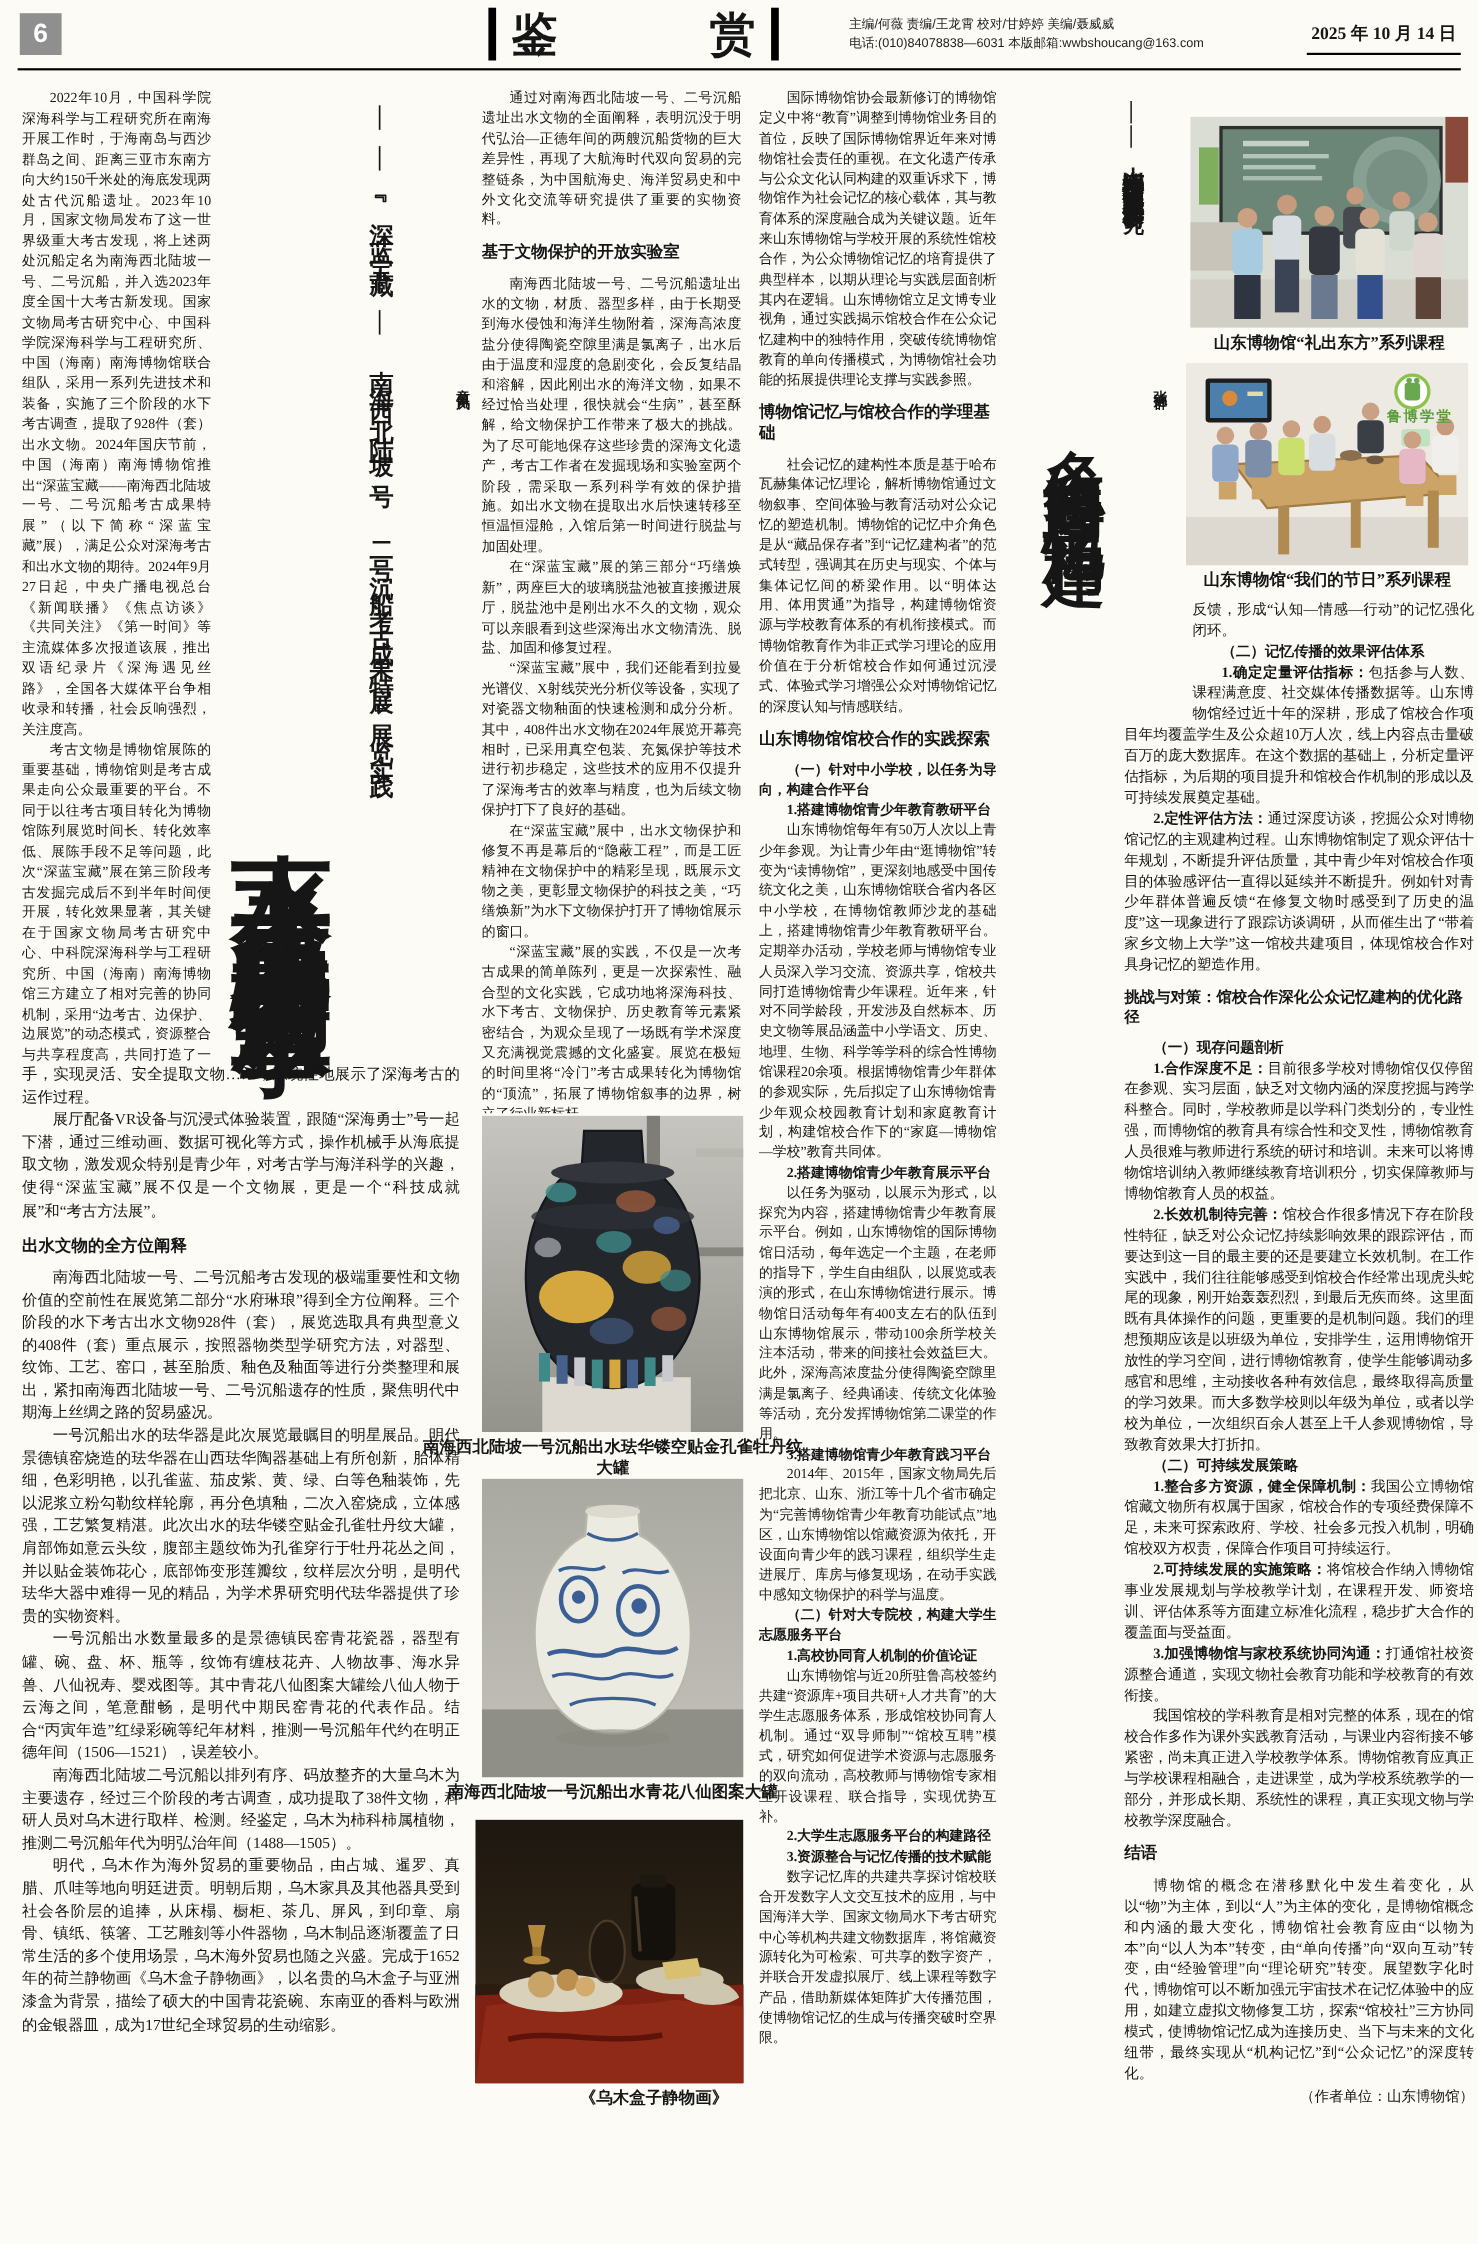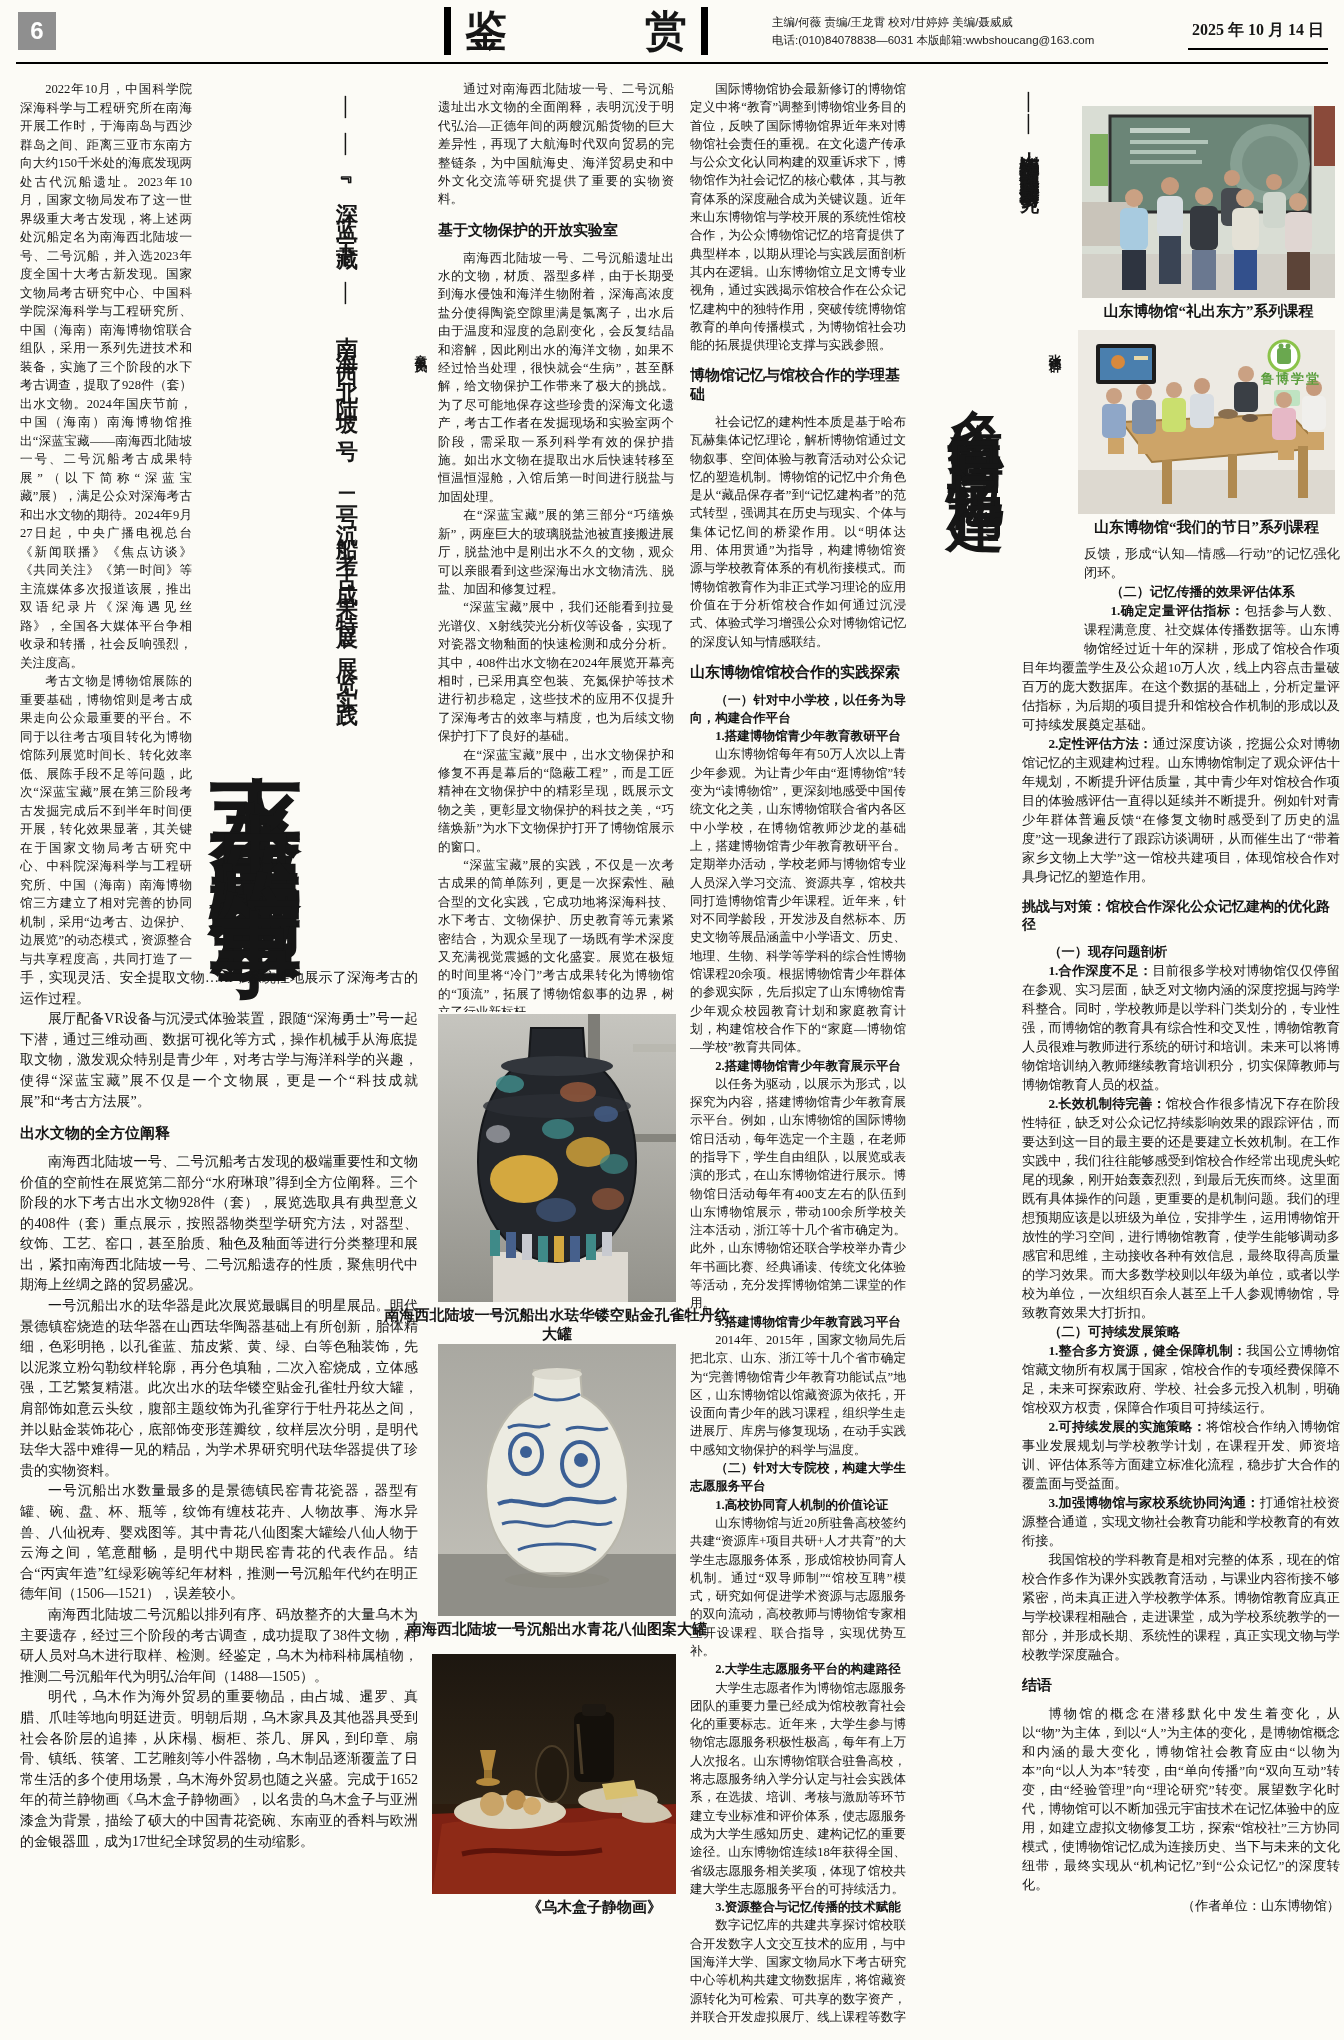--- a/index.html
+++ b/index.html
@@ -196,28 +196,27 @@
 
   <div class="col" style="left:690px;top:80px;width:216px;height:1948px;font-size:12.6px;line-height:18.3px;">
     <p>国际博物馆协会最新修订的博物馆定义中将“教育”调整到博物馆业务目的首位，反映了国际博物馆界近年来对博物馆社会责任的重视。在文化遗产传承与公众文化认同构建的双重诉求下，博物馆作为社会记忆的核心载体，其与教育体系的深度融合成为关键议题。近年来山东博物馆与学校开展的系统性馆校合作，为公众博物馆记忆的培育提供了典型样本，以期从理论与实践层面剖析其内在逻辑。山东博物馆立足文博专业视角，通过实践揭示馆校合作在公众记忆建构中的独特作用，突破传统博物馆教育的单向传播模式，为博物馆社会功能的拓展提供理论支撑与实践参照。</p>
     <div class="subhead">博物馆记忆与馆校合作的学理基础</div>
     <p>社会记忆的建构性本质是基于哈布瓦赫集体记忆理论，解析博物馆通过文物叙事、空间体验与教育活动对公众记忆的塑造机制。博物馆的记忆中介角色是从“藏品保存者”到“记忆建构者”的范式转型，强调其在历史与现实、个体与集体记忆间的桥梁作用。以“明体达用、体用贯通”为指导，构建博物馆资源与学校教育体系的有机衔接模式。而博物馆教育作为非正式学习理论的应用价值在于分析馆校合作如何通过沉浸式、体验式学习增强公众对博物馆记忆的深度认知与情感联结。</p>
     <div class="subhead">山东博物馆馆校合作的实践探索</div>
     <p class="slead">（一）针对中小学校，以任务为导向，构建合作平台</p>
     <p class="slead">1.搭建博物馆青少年教育教研平台</p>
     <p>山东博物馆每年有50万人次以上青少年参观。为让青少年由“逛博物馆”转变为“读博物馆”，更深刻地感受中国传统文化之美，山东博物馆联合省内各区中小学校，在博物馆教师沙龙的基础上，搭建博物馆青少年教育教研平台。定期举办活动，学校老师与博物馆专业人员深入学习交流、资源共享，馆校共同打造博物馆青少年课程。近年来，针对不同学龄段，开发涉及自然标本、历史文物等展品涵盖中小学语文、历史、地理、生物、科学等学科的综合性博物馆课程20余项。根据博物馆青少年群体的参观实际，先后拟定了山东博物馆青少年观众校园教育计划和家庭教育计划，构建馆校合作下的“家庭—博物馆—学校”教育共同体。</p>
     <p class="slead">2.搭建博物馆青少年教育展示平台</p>
-    <p>以任务为驱动，以展示为形式，以探究为内容，搭建博物馆青少年教育展示平台。例如，山东博物馆的国际博物馆日活动，每年选定一个主题，在老师的指导下，学生自由组队，以展览或表演的形式，在山东博物馆进行展示。博物馆日活动每年有400支左右的队伍到山东博物馆展示，带动100余所学校关注本活动，浙江等十几个省市确定为。此外，山东博物馆还联合学校举办青少年书画比赛、经典诵读、传统文化体验等活动，充分发挥博物馆第二课堂的作用。</p>
+    <p>以任务为驱动，以展示为形式，以探究为内容，搭建博物馆青少年教育展示平台。例如，山东博物馆的国际博物馆日活动，每年选定一个主题，在老师的指导下，学生自由组队，以展览或表演的形式，在山东博物馆进行展示。博物馆日活动每年有400支左右的队伍到山东博物馆展示，带动100余所学校关注本活动，带来的间接社会效益巨大。此外，深海高浓度盐分使得陶瓷空隙里满是氯离子、经典诵读、传统文化体验等活动，充分发挥博物馆第二课堂的作用。</p>
     <p class="slead">3.搭建博物馆青少年教育践习平台</p>
     <p>2014年、2015年，国家文物局先后把北京、山东、浙江等十几个省市确定为“完善博物馆青少年教育功能试点”地区，山东博物馆以馆藏资源为依托，开设面向青少年的践习课程，组织学生走进展厅、库房与修复现场，在动手实践中感知文物保护的科学与温度。</p>
     <p class="slead">（二）针对大专院校，构建大学生志愿服务平台</p>
     <p class="slead">1.高校协同育人机制的价值论证</p>
     <p>山东博物馆与近20所驻鲁高校签约共建“资源库+项目共研+人才共育”的大学生志愿服务体系，形成馆校协同育人机制。通过“双导师制”“馆校互聘”模式，研究如何促进学术资源与志愿服务的双向流动，高校教师与博物馆专家相互开设课程、联合指导，实现优势互补。</p>
     <p class="slead">2.大学生志愿服务平台的构建路径</p>
-    <p>大学生志愿者作为博物馆志愿服务团队的重要力量已经成为馆校教育社会化的重要标志。近年来，大学生参与博物馆志愿服务积极性极高，每年有上万人次报名。山东博物馆联合驻鲁高校，将志愿服务纳入学分认定与社会实践体系，在选拔、培训、考核与激励等环节建立专业标准和评价体系，使志愿服务成为大学生感知历史、建构记忆的重要途径。山东博物馆连续18年获得全国、省级志愿服务相关奖项，体现了馆校共建大学生志愿服务平台的可持续活力。</p>
     <p class="slead">3.资源整合与记忆传播的技术赋能</p>
     <p>数字记忆库的共建共享探讨馆校联合开发数字人文交互技术的应用，与中国海洋大学、国家文物局水下考古研究中心等机构共建文物数据库，将馆藏资源转化为可检索、可共享的数字资产，并联合开发虚拟展厅、线上课程等数字产品，借助新媒体矩阵扩大传播范围，使博物馆记忆的生成与传播突破时空界限。</p>
 
   </div>
 
   <div class="abs v headline" style="left:912px;top:88px;width:102px;height:650px;font-size:56px;letter-spacing:11px;">多维协同与记忆构建</div>
 
   <div class="abs v" style="left:1016px;top:92px;width:28px;height:560px;font-size:20px;font-weight:bold;letter-spacing:2px;">——山东博物馆馆校合作的实践路径与公众参与研究</div>
 
   <div class="abs v vauthor" style="left:1046px;top:344px;height:90px;">张德群</div>

